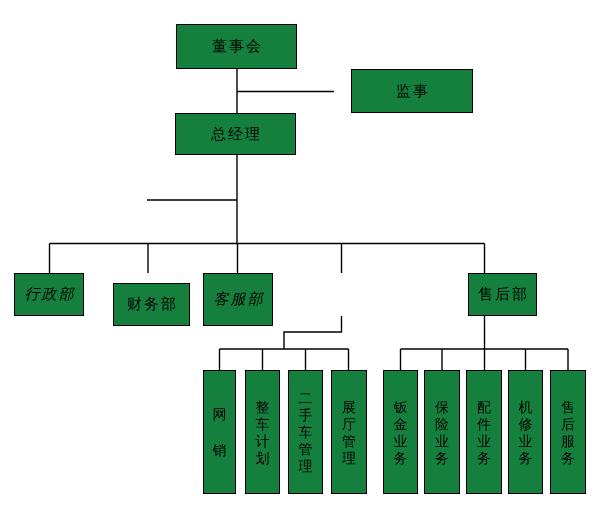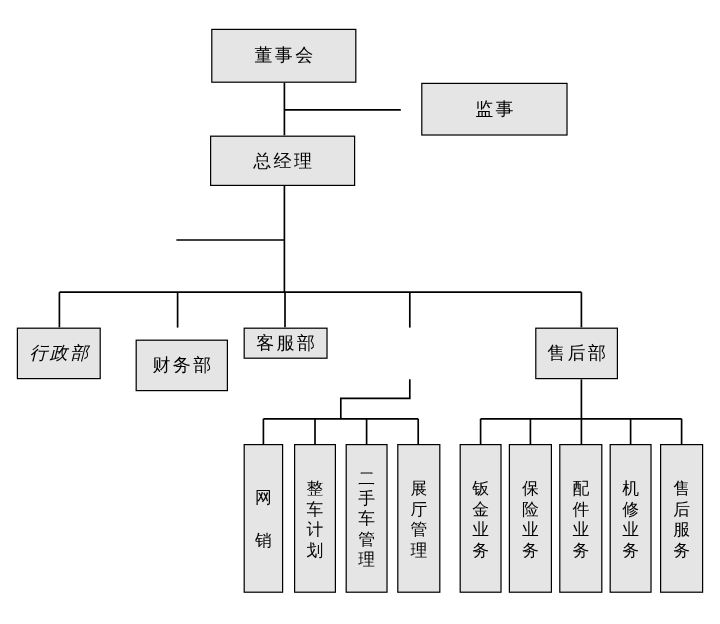--- a/index.html
+++ b/index.html
@@ -20,39 +20,39 @@
     position: absolute;
     left: 0;
     top: 0;
     width: 600px;
     height: 520px;
   }
   .node {
     position: absolute;
     box-sizing: border-box;
     border: 1.4px solid #000000;
-    background: #e5e5e5;
+    background: #15803d;
     display: flex;
     align-items: center;
     justify-content: center;
     font-size: 15px;
     letter-spacing: 2px;
     text-indent: 2px; 
     white-space: nowrap;
   }
   
   .n-board        { left:176px; top:24px;  width:121px; height:45px; }
   .n-supervisor   { left:351px; top:69px;  width:122px; height:44px; }
   .n-gm           { left:175px; top:113px; width:121px; height:42px; }
   .n-gm-assistant { left:24px;  top:179px; width:123px; height:42px; }
   .n-admin        { left:14px;  top:273px; width:70px;  height:43px;font-style:italic; }
   .n-finance      { left:113px; top:283px; width:77px;  height:43px; }
-  .n-cservice     { left:203px; top:273px; width:70px;  height:26px; }
+  .n-cservice     { left:203px; top:273px; width:70px;  height:53px;font-style:italic; }
   .n-sales        { left:306px; top:273px; width:69px;  height:43px; }
-  .n-aftersales   { left:446px; top:273px; width:69px;  height:43px; }
+  .n-aftersales   { left:468px; top:273px; width:69px;  height:43px; }
   
   .vnode {
     flex-direction: column;
     font-size: 14px;
     letter-spacing: 0;
     text-indent: 0;
     gap: 3px;
     line-height: 1;
   }
   .vnode.spread { gap: 22px; }

